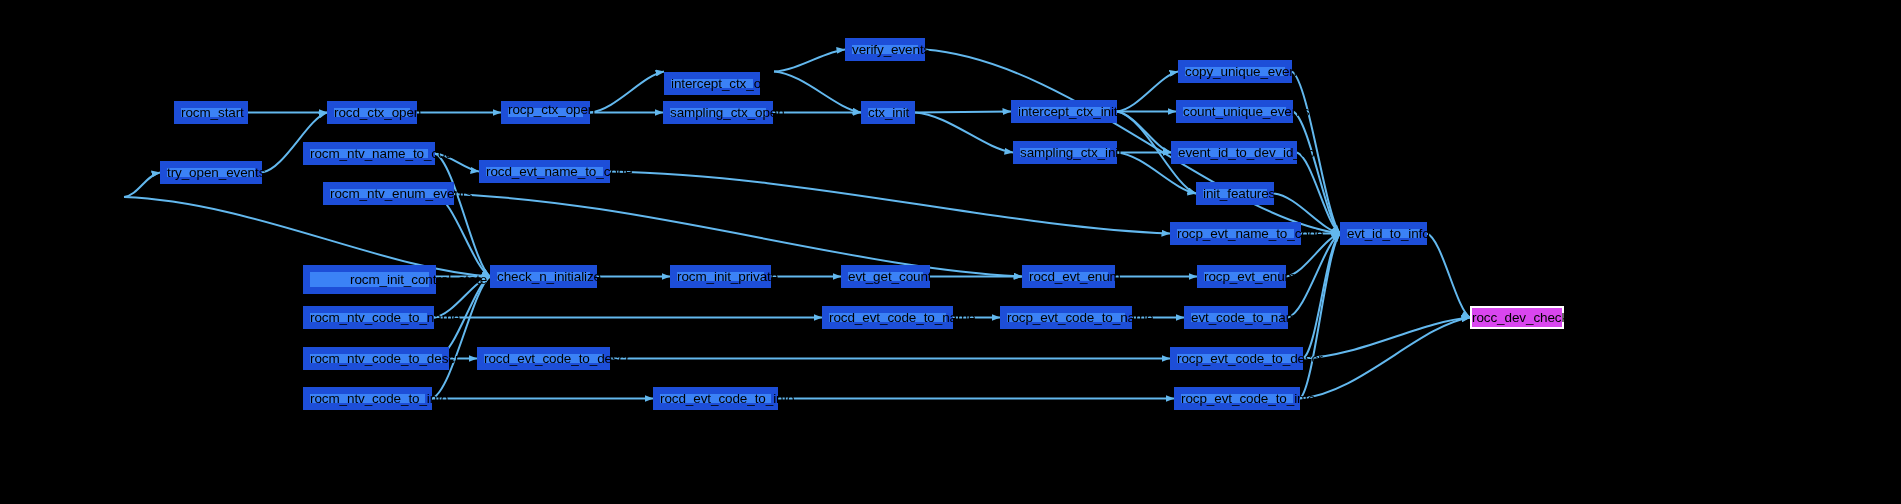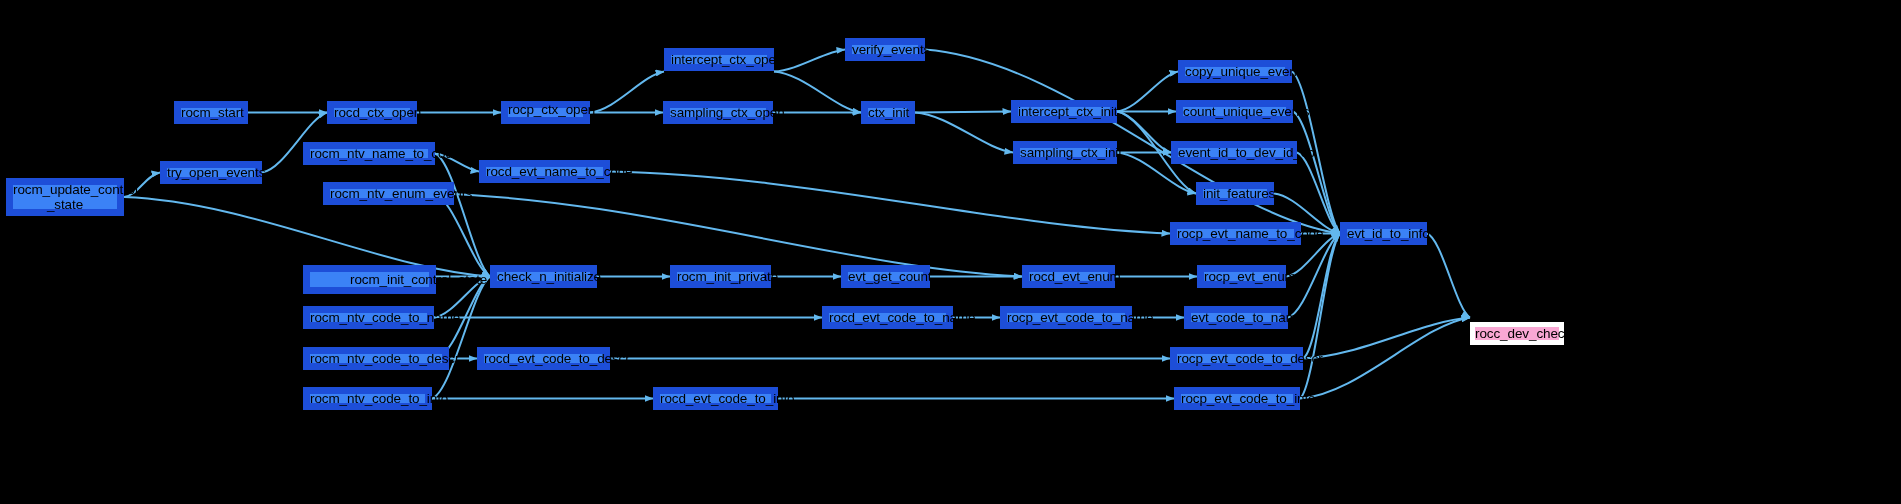--- a/index.html
+++ b/index.html
@@ -41,23 +41,22 @@
     line-height: 1.12;
     text-align: center;
     display: flex;
     align-items: center;
     justify-content: center;
     white-space: pre;
     cursor: default;
     letter-spacing: -0.1px;
   }
   .node.highlight {
-    background: #f9a8d4;
-    border: 5px solid #ffffff;
-    margin-top: 16px;
+    background: #d946ef;
+    border: 2px solid #ffffff;
   }
   .node-label {
     display: block;
     width: 100%;
   }
 </style>
 </head>
 <body>
 
 <div id="graph-canvas">
@@ -115,38 +114,36 @@
         <path d="M 1286 276.5 C 1304.9 273.92, 1323.8 237.8, 1340 233.5" fill="none" stroke="#63b8ee" stroke-width="2" marker-end="url(#arrow)"></path>
         <path d="M 1288 317.5 C 1306.2 312.46, 1324.4 241.9, 1340 233.5" fill="none" stroke="#63b8ee" stroke-width="2" marker-end="url(#arrow)"></path>
         <path d="M 1303 358.5 C 1317 351, 1326 246, 1340 233.5" fill="none" stroke="#63b8ee" stroke-width="2" marker-end="url(#arrow)"></path>
         <path d="M 1300 398.5 C 1314 388.6, 1326 250, 1340 233.5" fill="none" stroke="#63b8ee" stroke-width="2" marker-end="url(#arrow)"></path>
         <path d="M 1427 233.5 C 1442.05 238.54, 1456 309.1, 1470 317.5" fill="none" stroke="#63b8ee" stroke-width="2" marker-end="url(#arrow)"></path>
         <path d="M 1303 358.5 C 1361.45 356.04, 1419.9 321.6, 1470 317.5" fill="none" stroke="#63b8ee" stroke-width="2" marker-end="url(#arrow)"></path>
         <path d="M 1300 398.5 C 1359.5 393.64, 1419 325.6, 1470 317.5" fill="none" stroke="#63b8ee" stroke-width="2" marker-end="url(#arrow)"></path>
       </g>
   </svg>
   <div id="node-layer">
-      <div class="node" style="left: 6px; top: 178px; width: 118px; height: 38px;"><span class="node-label">rocm_update_control
-_state</span></div>
       <div class="node" style="left: 174px; top: 101px; width: 74px; height: 23px;"><span class="node-label">rocm_start</span></div>
       <div class="node" style="left: 160px; top: 161px; width: 102px; height: 23px;"><span class="node-label">try_open_events</span></div>
       <div class="node" style="left: 303px; top: 142px; width: 132px; height: 23px;"><span class="node-label">rocm_ntv_name_to_code</span></div>
       <div class="node" style="left: 303px; top: 182px; width: 131px; height: 23px; margin-left: 20px;"><span class="node-label">rocm_ntv_enum_events</span></div>
       <div class="node" style="left: 303px; top: 265px; width: 133px; height: 29px; padding-left: 40px;"><span class="node-label">rocm_init_control_state</span></div>
       <div class="node" style="left: 303px; top: 306px; width: 131px; height: 23px;"><span class="node-label">rocm_ntv_code_to_name</span></div>
       <div class="node" style="left: 303px; top: 347px; width: 146px; height: 23px;"><span class="node-label">rocm_ntv_code_to_descr</span></div>
       <div class="node" style="left: 303px; top: 387px; width: 129px; height: 23px;"><span class="node-label">rocm_ntv_code_to_info</span></div>
       <div class="node" style="left: 327px; top: 101px; width: 90px; height: 23px;"><span class="node-label">rocd_ctx_open</span></div>
       <div class="node" style="left: 479px; top: 160px; width: 131px; height: 23px;"><span class="node-label">rocd_evt_name_to_code</span></div>
       <div class="node" style="left: 477px; top: 347px; width: 133px; height: 23px;"><span class="node-label">rocd_evt_code_to_descr</span></div>
       <div class="node" style="left: 490px; top: 265px; width: 107px; height: 23px;"><span class="node-label">check_n_initialize</span></div>
       <div class="node" style="left: 501px; top: 101px; width: 89px; height: 23px; align-items: flex-end;"><span class="node-label">rocp_ctx_open</span></div>
       <div class="node" style="left: 670px; top: 265px; width: 101px; height: 23px;"><span class="node-label">rocm_init_private</span></div>
       <div class="node" style="left: 653px; top: 387px; width: 125px; height: 23px;"><span class="node-label">rocd_evt_code_to_info</span></div>
-      <div class="node" style="left: 664px; top: 48px; width: 110px; height: 23px;"><span class="node-label">intercept_ctx_open</span></div>
+      <div class="node" style="left: 664px; top: 72px; width: 96px; height: 23px;"><span class="node-label">intercept_ctx_open</span></div>
       <div class="node" style="left: 663px; top: 101px; width: 110px; height: 23px;"><span class="node-label">sampling_ctx_open</span></div>
       <div class="node" style="left: 845px; top: 38px; width: 80px; height: 23px;"><span class="node-label">verify_events</span></div>
       <div class="node" style="left: 861px; top: 101px; width: 54px; height: 23px;"><span class="node-label">ctx_init</span></div>
       <div class="node" style="left: 841px; top: 265px; width: 89px; height: 23px;"><span class="node-label">evt_get_count</span></div>
       <div class="node" style="left: 822px; top: 306px; width: 131px; height: 23px;"><span class="node-label">rocd_evt_code_to_name</span></div>
       <div class="node" style="left: 1011px; top: 100px; width: 106px; height: 23px;"><span class="node-label">intercept_ctx_init</span></div>
       <div class="node" style="left: 1013px; top: 141px; width: 104px; height: 23px;"><span class="node-label">sampling_ctx_init</span></div>
       <div class="node" style="left: 1022px; top: 265px; width: 93px; height: 23px;"><span class="node-label">rocd_evt_enum</span></div>
       <div class="node" style="left: 1000px; top: 306px; width: 132px; height: 23px;"><span class="node-label">rocp_evt_code_to_name</span></div>
       <div class="node" style="left: 1178px; top: 60px; width: 114px; height: 23px;"><span class="node-label">copy_unique_events</span></div>

